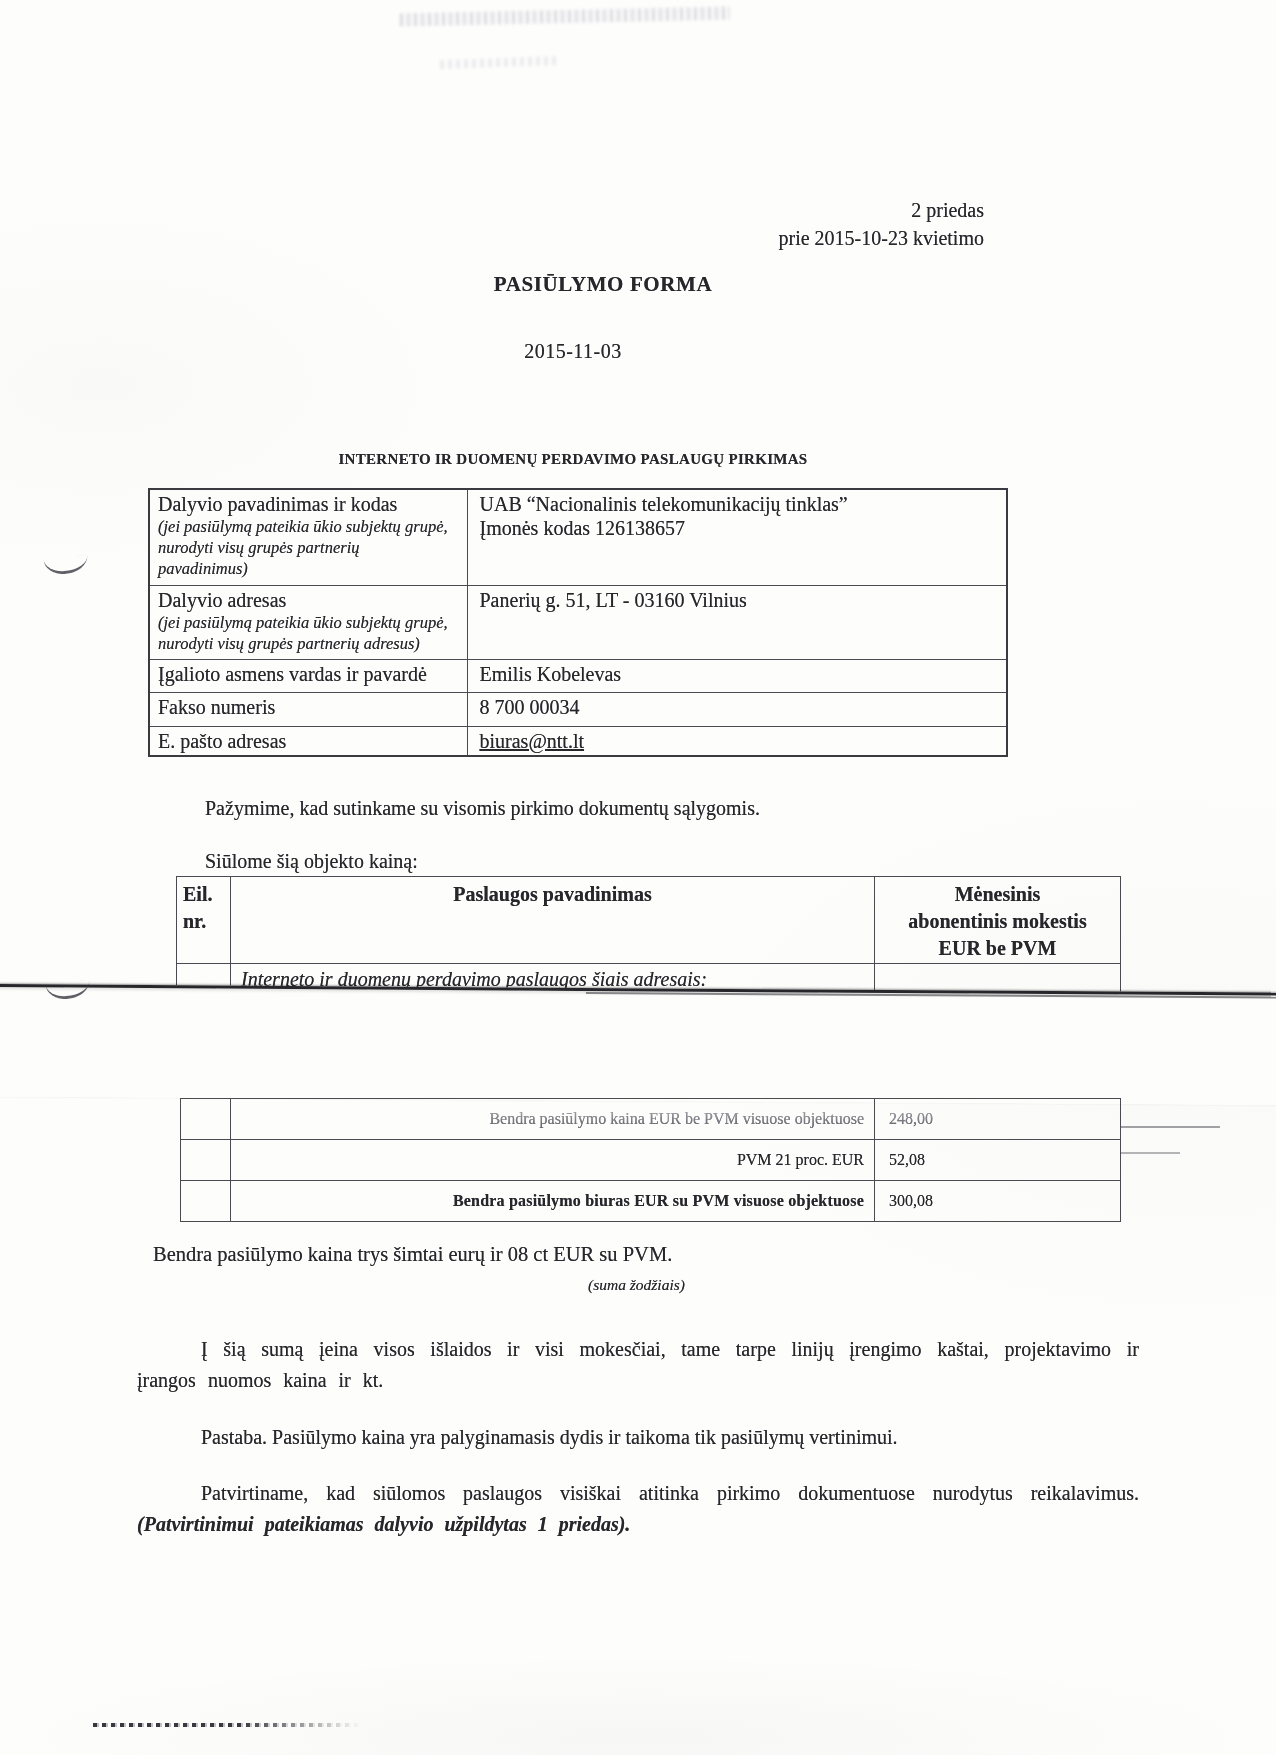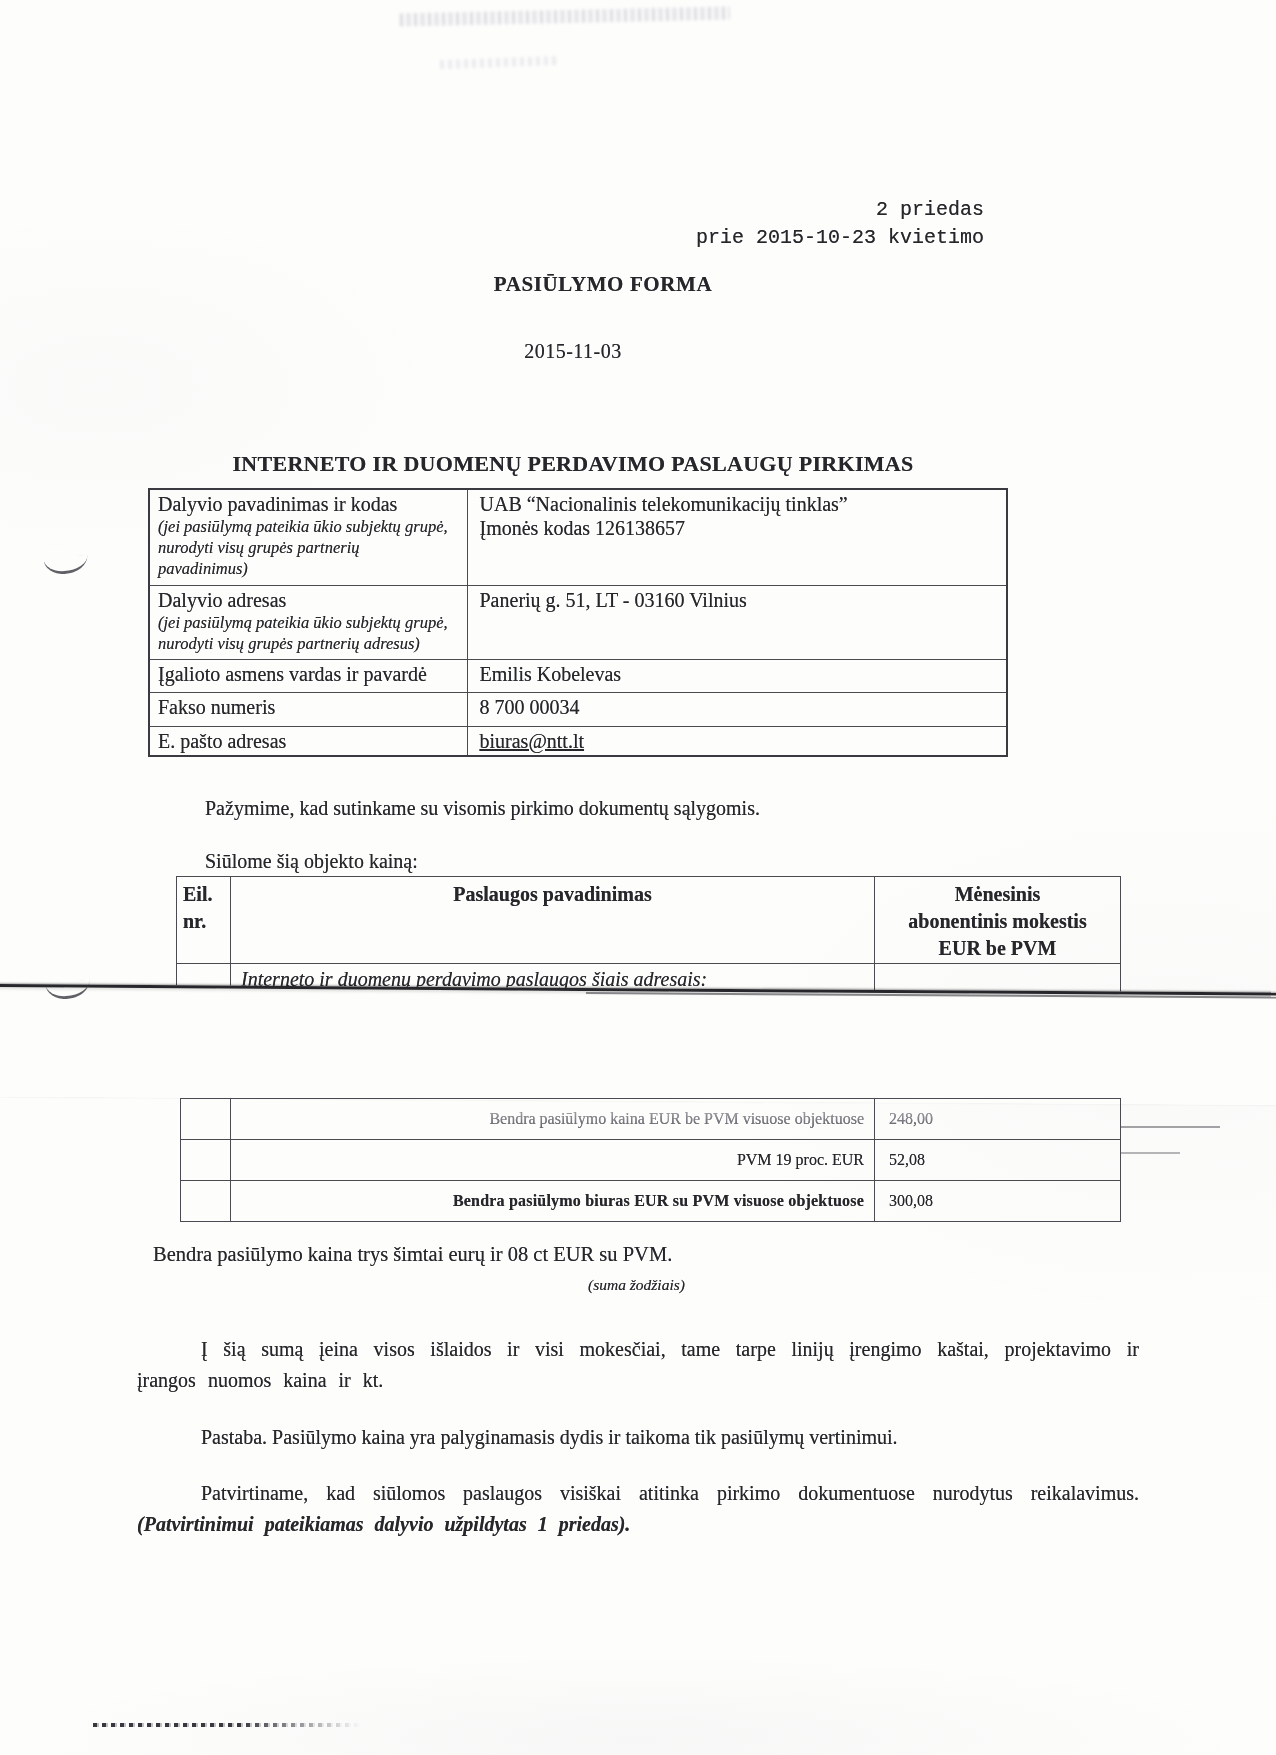--- a/index.html
+++ b/index.html
@@ -15,24 +15,24 @@
   }
   .abs{position:absolute;}
   .scan-text{text-shadow:0 0 .5px rgba(40,40,50,.65);}
   
   .smudge1{left:400px;top:10px;width:330px;height:13px;opacity:.4;filter:blur(1.6px);
     background:repeating-linear-gradient(90deg, rgba(95,85,115,.55) 0 3px, transparent 3px 6px, rgba(95,85,115,.35) 6px 11px, transparent 11px 14px);
     transform:rotate(-1.2deg);}
   .smudge2{left:440px;top:58px;width:120px;height:9px;opacity:.18;filter:blur(1.8px);
     background:repeating-linear-gradient(90deg, rgba(90,85,120,.6) 0 4px, transparent 4px 8px);
     transform:rotate(-2deg);}
-  .annex{top:196px;right:292px;text-align:right;font-size:20px;line-height:28px;font-family:Liberation Mono, monospace;}
+  .annex{top:196px;right:292px;text-align:right;font-size:20px;line-height:28px;}
   .doc-title{top:272px;left:0;width:1206px;text-align:center;font-weight:bold;font-size:21px;letter-spacing:.6px;}
   .doc-date{top:340px;left:0;width:1146px;text-align:center;font-size:20px;letter-spacing:.5px;}
-  .section-title{top:451px;left:0;width:1146px;text-align:center;font-weight:bold;font-size:22px;letter-spacing:.3px;}
+  .section-title{top:451px;left:0;width:1146px;text-align:center;font-weight:bold;font-size:15px;letter-spacing:.3px;}
 
   table{border-collapse:collapse;table-layout:fixed;}
   
   .t1{left:148px;top:488px;width:858px;border:2px solid #3a3a40;}
   .t1 td{border:1.4px solid #4a4a50;vertical-align:top;padding:2px 10px 2px 8px;font-size:20px;line-height:24px;}
   .t1 .note{font-style:italic;font-size:16.5px;line-height:21px;white-space:pre-line;}
   .t1 .val-cell{white-space:pre-line;padding-left:12px;}
   .u{text-decoration:underline;}
   
   .t2{left:176px;top:876px;width:944px;border:1.8px solid #3c3c42;z-index:1;}
@@ -160,21 +160,21 @@
         <col style="width:246px">
       </colgroup>
     <tbody>
         <tr style="height:28px">
       <td></td>
       <td class="lbl faded">Bendra pasiūlymo kaina EUR be PVM visuose objektuose</td>
       <td class="num faded">248,00</td>
     </tr>
     <tr style="height:27px">
       <td></td>
-      <td class="lbl">PVM 19 proc. EUR</td>
+      <td class="lbl">PVM 21 proc. EUR</td>
       <td class="num">52,08</td>
     </tr>
     <tr style="height:30px">
       <td></td>
       <td class="lbl bold">Bendra pasiūlymo biuras EUR su PVM visuose objektuose</td>
       <td class="num">300,08</td>
     </tr>
   </tbody>
     </table>
   <div class="abs artifact-line" style="left:1120px;top:1126px;width:100px;opacity:.5;"></div>

